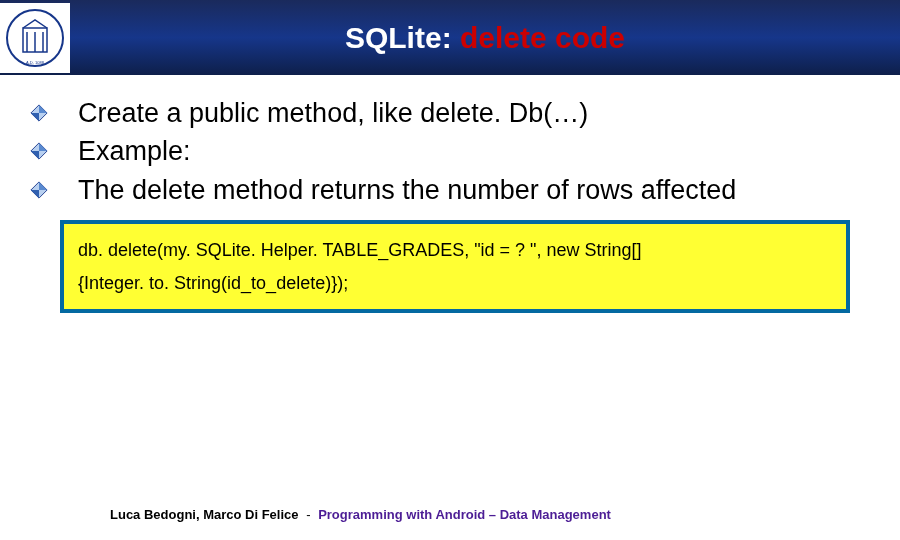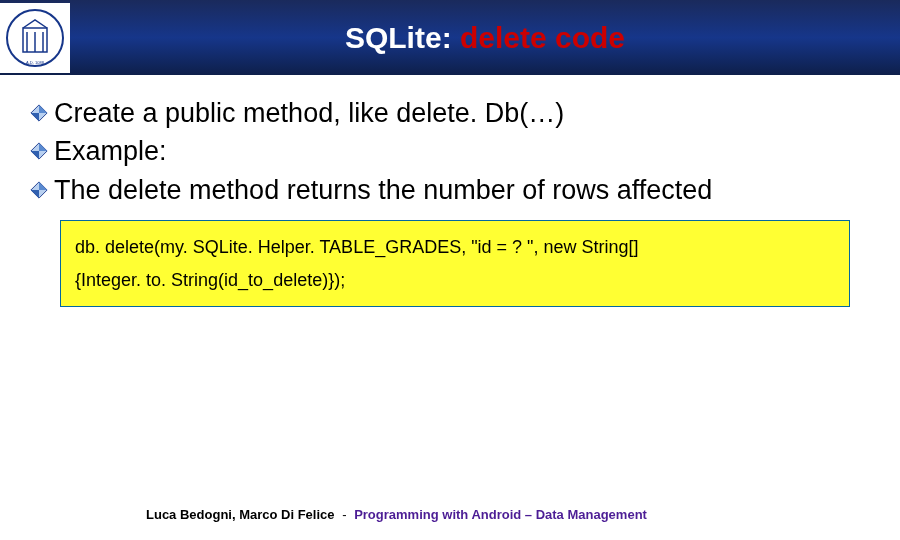--- a/index.html
+++ b/index.html
@@ -39,45 +39,46 @@
   .content {
     padding: 20px 30px 0 30px;
   }
   .bullet-item {
     display: flex;
     align-items: flex-start;
     font-size: 27px;
     color: #000;
     line-height: 1.35;
     margin-bottom: 2px;
+    gap: 24px;
   }
   .diamond-icon {
     width: 18px;
     height: 18px;
     flex-shrink: 0;
     margin-top: 9px;
     margin-right: 6px;
   }
   .bullet-text { flex: 1; }
   .codebox {
     margin: 12px 20px 0 30px;
-    border: 1px solid #0369a1;
+    border: 4px solid #0369a1;
     background: #ffff33;
     padding: 10px 14px;
     font-size: 18px;
     color: #000;
     line-height: 1.8;
   }
   .footer {
     position: absolute;
     bottom: 18px;
     left: 110px;
     font-size: 13px;
   }
-  .footer .authors { font-weight: bold; color: #000; margin-left: 36px; }
+  .footer .authors { font-weight: bold; color: #000; }
   .footer .sep { color: #000; padding: 0 4px; }
   .footer .course { font-weight: bold; color: #4c1d95; }
 </style>
 </head>
 <body>
 
 <div class="header">
   <div class="crest">
     <svg viewBox="0 0 60 60">
       <circle cx="30" cy="30" r="28" fill="none" stroke="#16368a" stroke-width="2"></circle>

